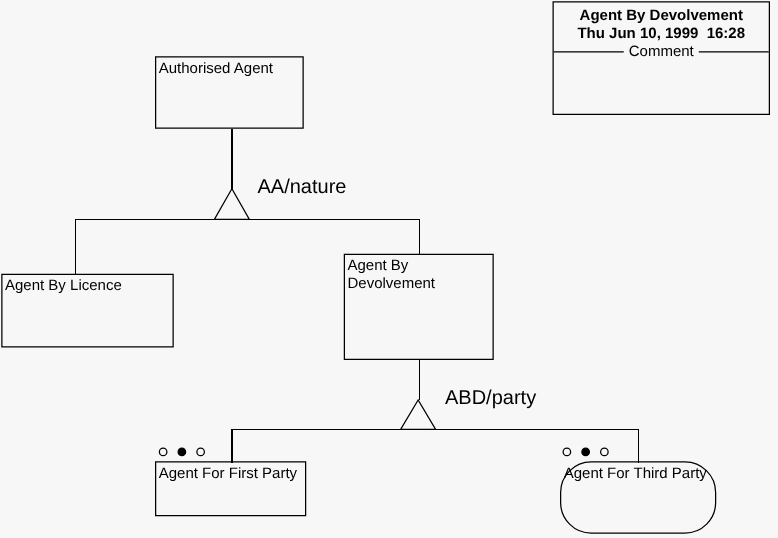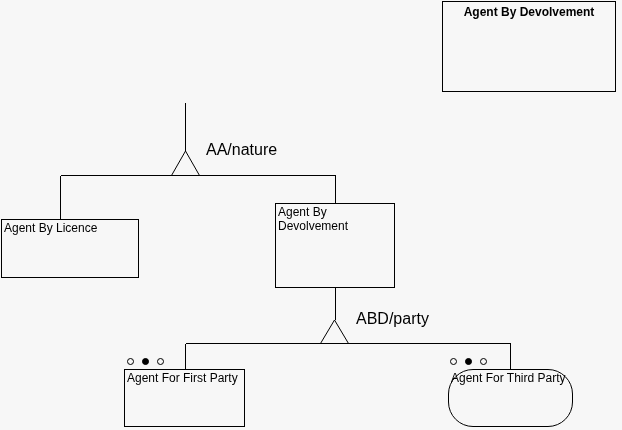--- a/index.html
+++ b/index.html
@@ -87,30 +87,33 @@
     <line x1="335.5" y1="175.5" x2="335.5" y2="204"></line>
 
     <line x1="335.5" y1="288" x2="335.5" y2="320"></line>
     <polygon points="334.5,320 320.5,343.5 348.5,343.5" shape-rendering="auto"></polygon>
 
     <line x1="185.5" y1="343.5" x2="510.5" y2="343.5"></line>
     <line x1="185.5" y1="343.5" x2="185.5" y2="370"></line>
     <line x1="510.5" y1="343.5" x2="510.5" y2="370"></line>
   </svg>
 
+  <div class="node" style="left:124px; top:45px;  width:119px; height:58px;">
+    <span>Authorised Agent</span>
+  </div>
 
   <div class="node" style="left:1px;   top:219px; width:138px; height:59px;">
     <span>Agent By Licence</span>
   </div>
 
   <div class="node" style="left:275px; top:203px; width:120px; height:85px;">
     <span>Agent By Devolvement</span>
   </div>
 
-  <div class="node" style="left:124px; top:369px; width:121px; height:58px;">
+  <div class="node" style="left:124px; top:369px; width:121px; height:44px;">
     <span>Agent For First Party</span>
   </div>
 
   <div class="node" style="left:448px; top:369px; width:125px; height:58px;border-radius:25px;">
     <span>Agent For Third Party</span>
   </div>
 
   <div class="dots" style="left:127px; top:358px;">
     <span class="dot"></span>
     <span class="dot filled"></span>
@@ -120,15 +123,21 @@
     <span class="dot"></span>
     <span class="dot filled"></span>
     <span class="dot"></span>
   </div>
 
   <div class="rel-label" style="left:206px; top:143px;">AA/nature</div>
   <div class="rel-label" style="left:356px; top:312px;">ABD/party</div>
 
   <div class="tblock">
     <div class="b">Agent By Devolvement</div>
+    <div class="b">Thu Jun 10, 1999  16:28</div>
+    <div class="sep">
+      <span class="rule"></span>
+      <span class="lbl">Comment</span>
+      <span class="rule"></span>
+    </div>
   </div>
 
 </div>
 
 </body></html>

